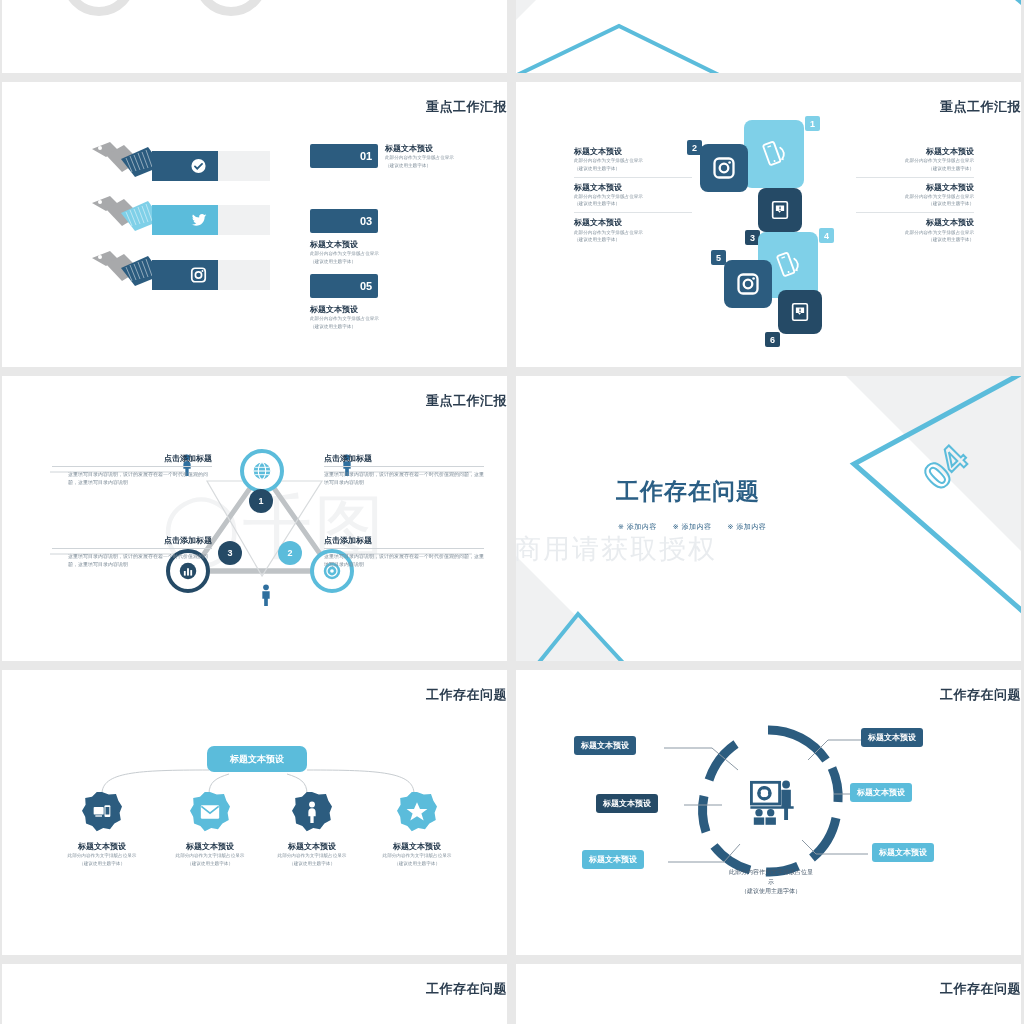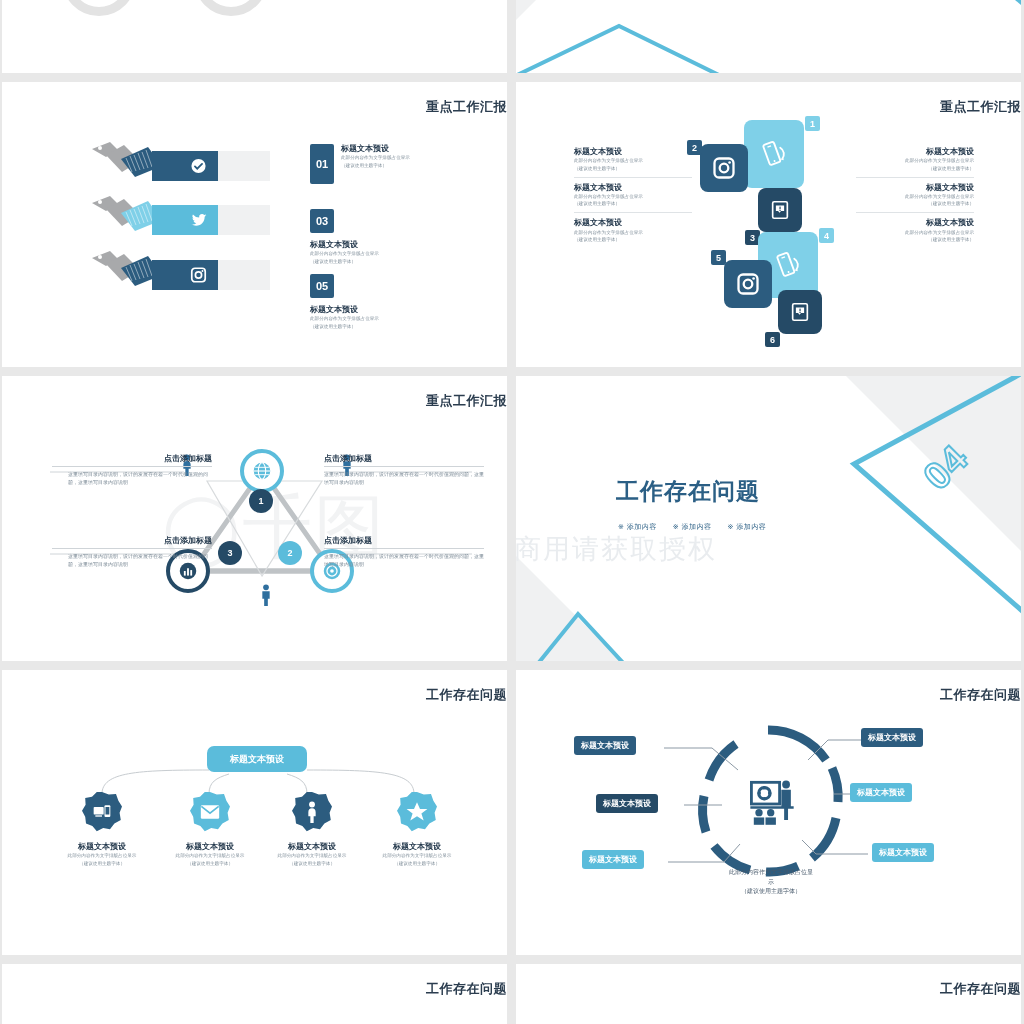--- a/index.html
+++ b/index.html
@@ -39,23 +39,23 @@
   .brush-bar{position:absolute;left:70px;top:6px;width:118px;height:30px;}
   .brush-bar .fill{position:absolute;left:0;top:0;bottom:0;width:66px;}
   .brush-bar .rest{position:absolute;left:66px;top:0;bottom:0;right:0;background:#f0f1f2;}
   .brush-handle{position:absolute;left:6px;top:-6px;width:78px;height:44px;}
   .brush-glyph{
     position:absolute;left:40px;top:50%;transform:translateY(-50%);
     color:#fff;font-size:15px;line-height:1;
   }
   .num-item{position:absolute;display:flex;gap:7px;align-items:flex-start;}
   .num-box{
-    width:24px;height:40px;flex:0 0 24px;border-radius:2px;
+    width:24px;height:24px;flex:0 0 24px;border-radius:2px;
     background:#2c5c7f;color:#fff;font-size:11px;font-weight:bold;
-    display:flex;align-items:center;justify-content:center;
+    display:flex;align-items:center;justify-content:center;padding-left:44px;
   }
 
   
   .tile{position:absolute;border-radius:8px;display:flex;align-items:center;justify-content:center;}
   .badge{
     position:absolute;width:15px;height:15px;border-radius:2px;
     color:#fff;font-size:9px;font-weight:bold;
     display:flex;align-items:center;justify-content:center;
   }
   .sidecol{position:absolute;width:118px;}

